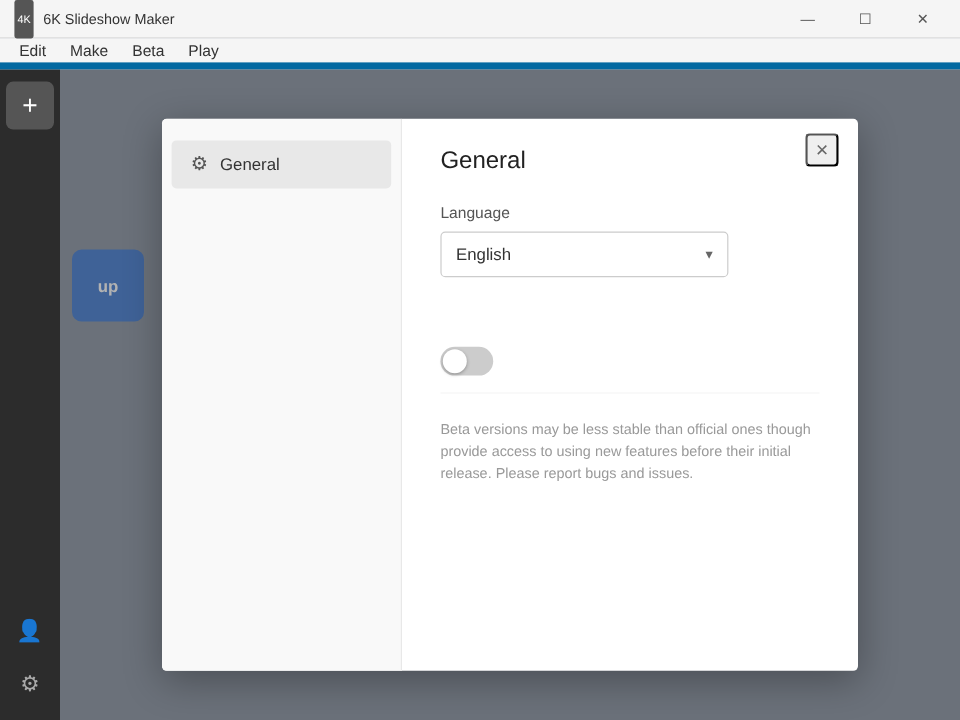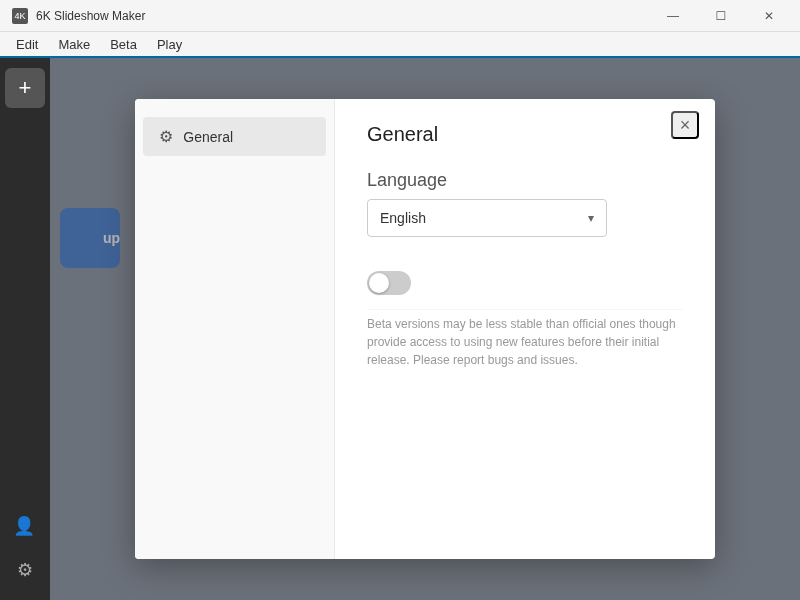--- a/index.html
+++ b/index.html
@@ -25,21 +25,21 @@
     }
     .titlebar-left {
       display: flex;
       align-items: center;
       gap: 8px;
       font-size: 12px;
       color: #333;
     }
     .titlebar-icon {
       width: 16px;
-      height: 16px;
+      height: 32px;
       background: #555;
       border-radius: 2px;
       display: flex; align-items: center; justify-content: center;
       font-size: 9px; color: white;
     }
     .titlebar-controls {
       display: flex;
       gap: 2px;
     }
     .titlebar-btn {
@@ -55,21 +55,21 @@
       border: none;
     }
 
     
     .menubar {
       background: #f5f5f5;
       height: 26px;
       display: flex;
       align-items: center;
       padding: 0 8px;
-      border-bottom: 2px solid #0369a1;
+      border-bottom: 6px solid #0369a1;
       gap: 4px;
     }
     .menubar-item {
       padding: 2px 8px;
       font-size: 13px;
       color: #333;
       cursor: pointer;
       border-radius: 3px;
     }
 
@@ -136,21 +136,21 @@
     .bg-logo {
       position: absolute;
       left: 10px;
       top: 150px;
       width: 60px;
       height: 60px;
       background: #5b8dd9;
       border-radius: 8px;
       display: flex;
       align-items: center;
-      justify-content: flex-end;
+      justify-content: center;
       color: white;
       font-weight: bold;
       font-size: 14px;
     }
 
     
     .modal-overlay {
       position: absolute;
       top: 0; left: 0; right: 0; bottom: 0;
       background: rgba(0,0,0,0.3);
@@ -219,38 +219,38 @@
       color: #666;
       border-radius: 4px;
     }
     .modal-title {
       font-size: 20px;
       font-weight: 500;
       color: #222;
       margin-bottom: 24px;
     }
     .section-label {
-      font-size: 18px;
+      font-size: 13px;
       color: #555;
       margin-bottom: 8px;
     }
 
     
     .dropdown {
       width: 240px;
       height: 38px;
       border: 1px solid #ccc;
       border-radius: 4px;
       display: flex;
       align-items: center;
       justify-content: space-between;
       padding: 0 12px;
       cursor: pointer;
       background: white;
-      margin-bottom: 20px;
+      margin-bottom: 44px;
     }
     .dropdown-text { font-size: 14px; color: #333; }
     .dropdown-arrow { font-size: 12px; color: #666; }
 
     
     .toggle-row {
       display: flex;
       align-items: center;
       justify-content: space-between;
       padding: 14px 0;
@@ -287,21 +287,21 @@
       transition: left 0.2s;
     }
     .toggle.off .toggle-thumb { left: 2px; }
     .toggle.on .toggle-thumb { left: 22px; }
 
     
     .beta-description {
       font-size: 12px;
       color: #999;
       line-height: 1.5;
-      margin-top: 5px;
+      margin-top: 21px;
       max-width: 340px;
     }
   </style>
 </head>
 <body>
 
 <div class="titlebar">
   <div class="titlebar-left">
     <div class="titlebar-icon">
       <span>4K</span>

